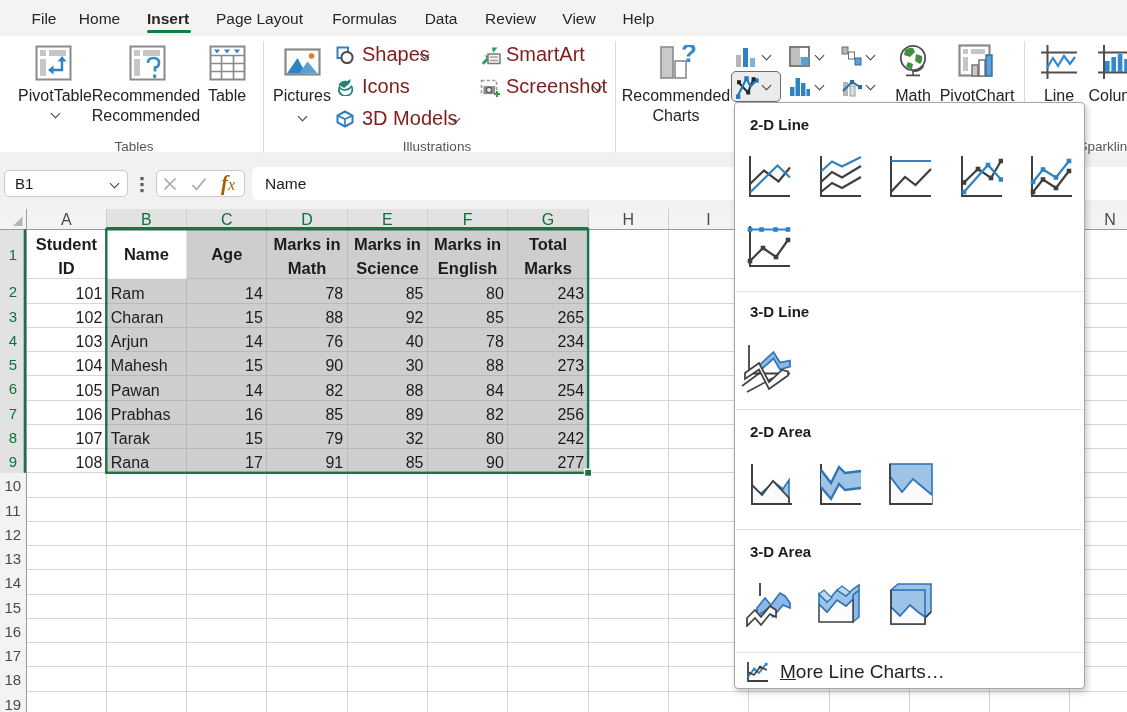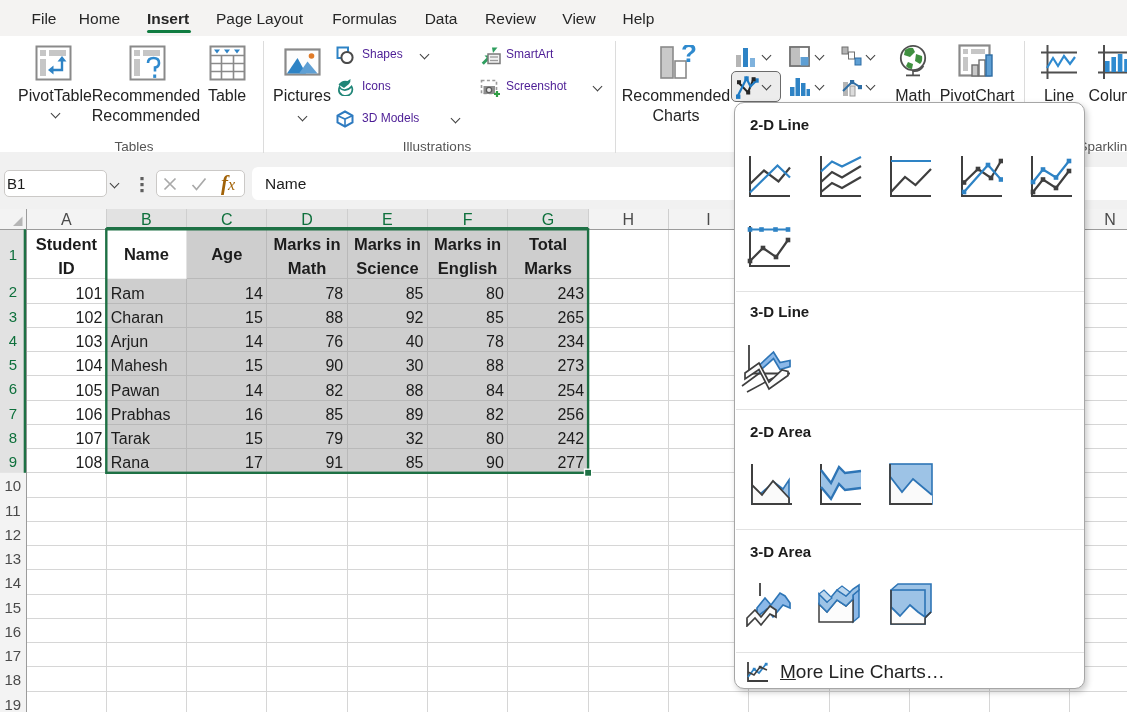--- a/index.html
+++ b/index.html
@@ -5,26 +5,26 @@
 .abs{position:absolute}
 #tabbar{position:absolute;left:0;top:0;width:1127px;height:36px;background:#f4f3f2}
 .tab{position:absolute;top:0;height:36px;line-height:37px;font-size:15.5px;color:#262626;transform:translateX(-50%)}
 .tab.sel{font-weight:bold}
 .tabu{position:absolute;height:3px;background:#107c41;border-radius:2px;top:30px}
 #ribbon{position:absolute;left:0;top:36px;width:1127px;height:124px;background:#fff;border-radius:0 0 8px 8px}
 #fstrip{position:absolute;left:0;top:152px;width:1127px;height:54px;background:#f1f1f1}
 .vsep{position:absolute;top:41px;width:1px;height:112px;background:#dcdcdc}
 .glabel{position:absolute;top:139px;font-size:13.5px;color:#555;transform:translateX(-50%);white-space:nowrap}
 .btxt{position:absolute;font-size:16px;line-height:20px;color:#242424;transform:translateX(-50%);white-space:nowrap}
-.sbtxt{position:absolute;font-size:12px;line-height:20px;color:#4c1d95;white-space:nowrap}
+.sbtxt{position:absolute;font-size:20px;line-height:20px;color:#7f1d1d;white-space:nowrap}
 .chev{position:absolute;width:7px;height:7px;border-right:1.5px solid #3f3f3f;border-bottom:1.5px solid #3f3f3f;transform:rotate(45deg)}
-#nbox{position:absolute;left:4px;top:170px;width:103px;height:27px;background:#fff;border:1px solid #cbc9c7;border-radius:5px;font-size:15px;color:#1c1c1c;line-height:26px;padding-left:2px}
+#nbox{position:absolute;left:4px;top:170px;width:124px;height:27px;background:#fff;border:1px solid #cbc9c7;border-radius:5px;font-size:15px;color:#1c1c1c;line-height:26px;padding-left:10px}
 #fxbox{position:absolute;left:156px;top:170px;width:89px;height:27px;background:#fff;border:1px solid #cbc9c7;border-radius:5px}
 #ffield{position:absolute;left:252px;top:167px;width:875px;height:33px;background:#fff;border-radius:6px 0 0 6px;font-size:15.5px;color:#1c1c1c;line-height:33px;padding-left:13px}
-#panel{position:absolute;left:734px;top:102px;width:351px;height:587px;background:#fff;border:1px solid #a6a6a6;border-radius:10px;box-shadow:2px 3px 6px rgba(0,0,0,0.22)}
+#panel{position:absolute;left:734px;top:102px;width:351px;height:587px;background:#fff;border:1px solid #a6a6a6;border-radius:4px;box-shadow:2px 3px 6px rgba(0,0,0,0.22)}
 .ph{position:absolute;left:15px;font-size:15px;font-weight:bold;color:#1c1c1c}
 .psep{position:absolute;left:1px;width:348px;height:1px;background:#e2e2e2}
 .pline{position:absolute;left:10px;font-size:19px;color:#242424}
 .selbtn{position:absolute;left:731px;top:71px;width:50px;height:31px;background:#ececec;border:1.5px solid #6b6b6b;border-radius:5px}
 </style></head><body>
 <div id="tabbar">
 <span class="tab" style="left:44px">File</span>
 <span class="tab" style="left:99.5px">Home</span>
 <span class="tab sel" style="left:168px">Insert</span>
 <span class="tab" style="left:259.5px">Page Layout</span>

